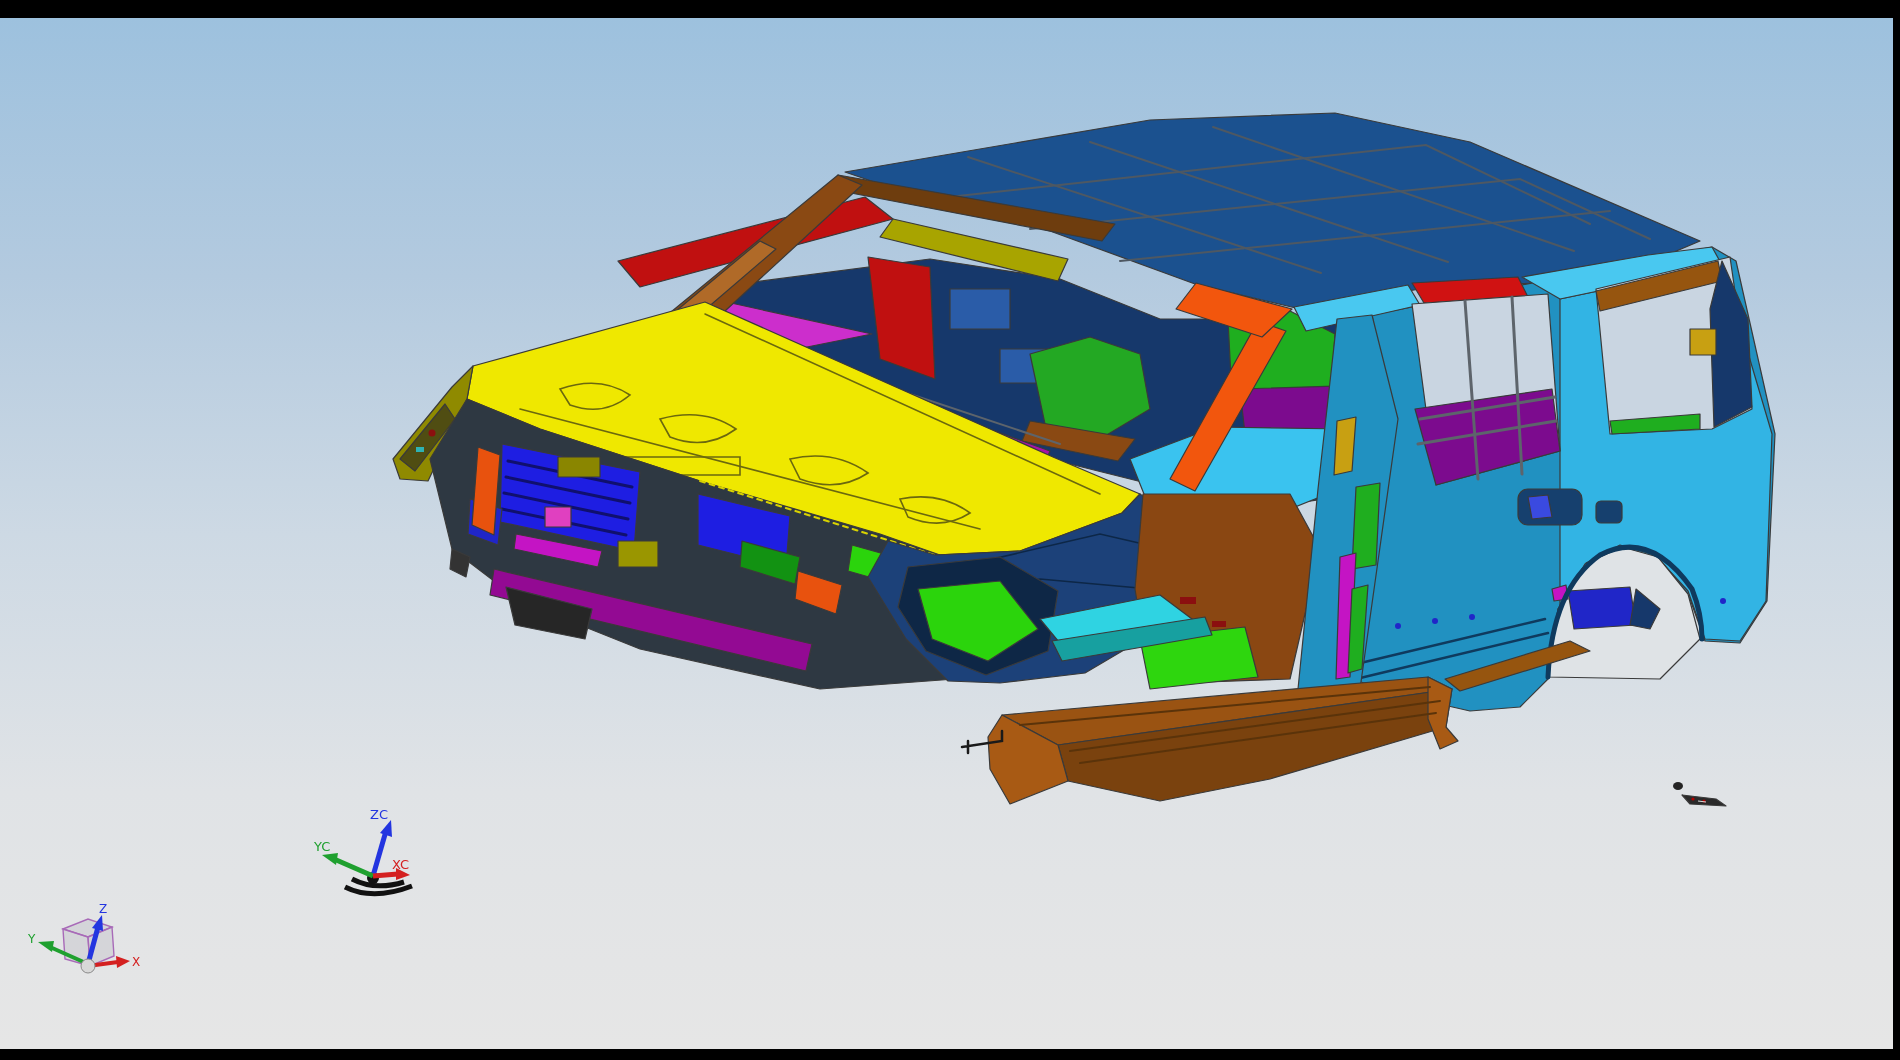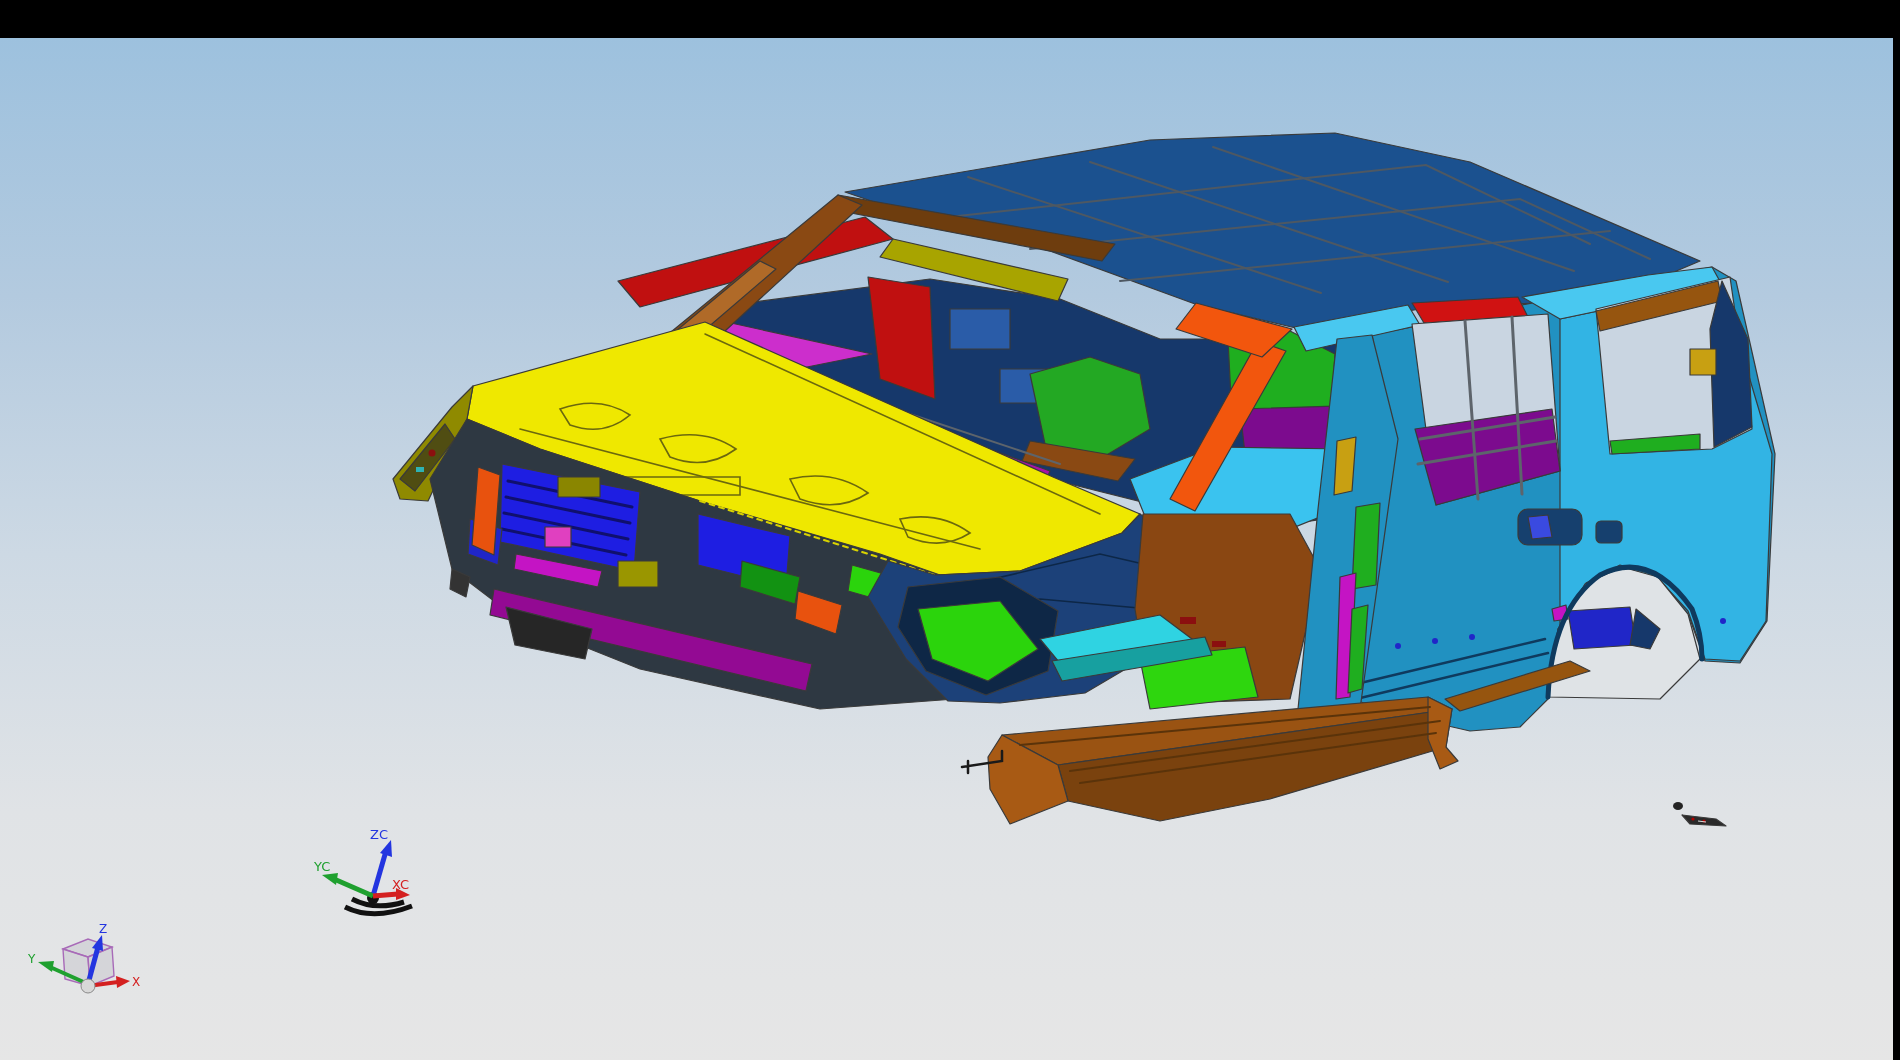--- a/index.html
+++ b/index.html
@@ -1,19 +1,19 @@
 <!DOCTYPE html>
 <html><head>
 <meta charset="utf-8">
 <style>
   html,body{margin:0;padding:0;width:1900px;height:1060px;overflow:hidden;background:#000;
             font-family:"DejaVu Sans","Liberation Sans",sans-serif;}
   .top-bar{position:absolute;left:0;top:0;width:1900px;height:29px;background:#000;}
   .right-bar{position:absolute;right:0;top:0;width:7px;height:1060px;background:#000;z-index:5;}
-  .viewport{position:absolute;left:0;top:38px;width:1893px;height:733px;}
+  .viewport{position:absolute;left:0;top:18px;width:1893px;height:733px;}
   svg{display:block}
   .pt{stroke:#3a3a3a;stroke-width:1.2;stroke-linejoin:round;}
   .ln{fill:none;stroke-linecap:round;}
   .axis-label{font-size:13px;font-weight:500;}
   .axis-label-sm{font-size:12px;font-weight:500;}
 </style>
 </head>
 <body>
 
 <div class="top-bar"></div>

